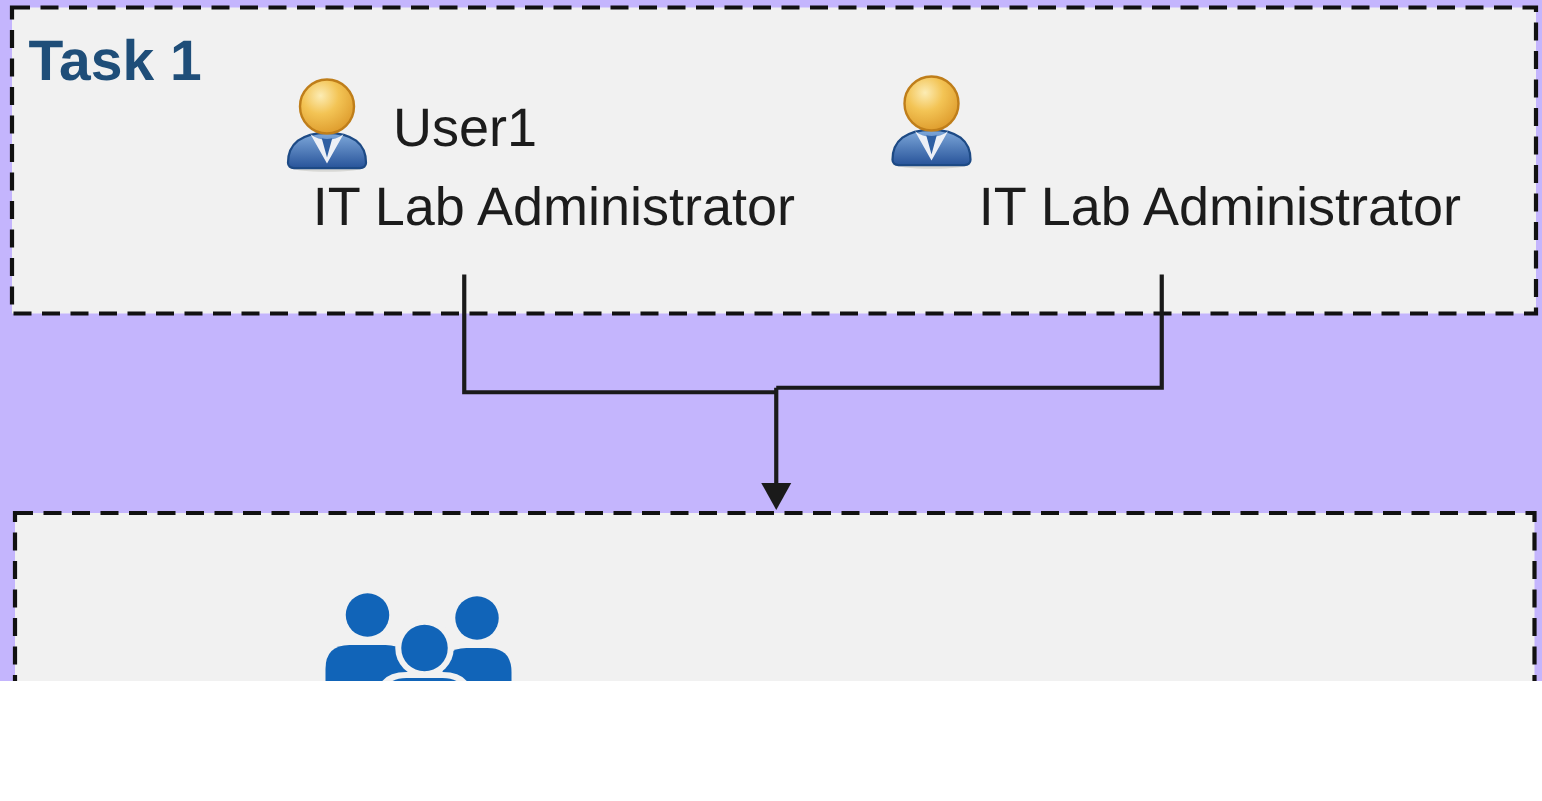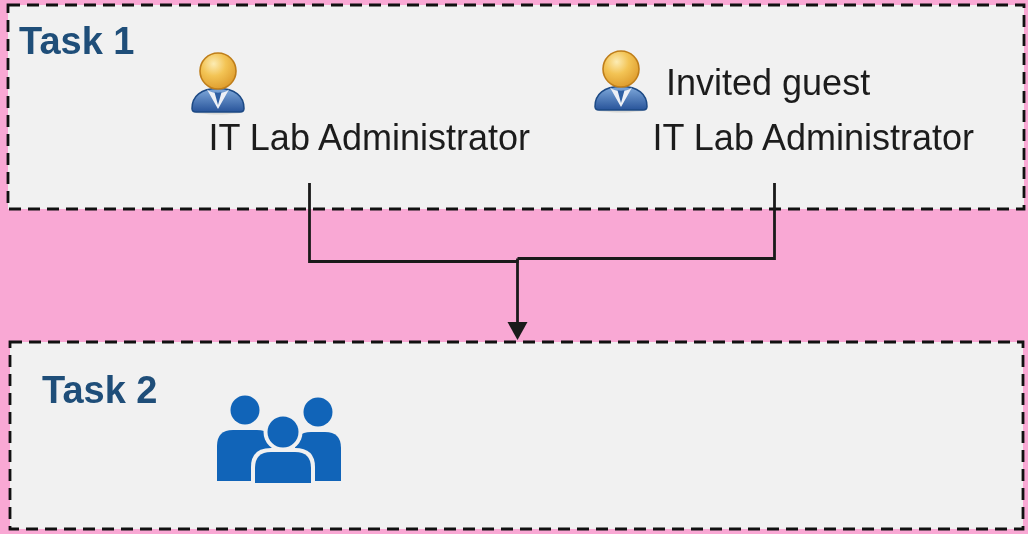--- a/index.html
+++ b/index.html
@@ -1,19 +1,19 @@
 <!DOCTYPE html>
 <html><head>
 <meta charset="utf-8">
 <title>Diagram</title>
 <style>
   html,body { margin:0; padding:0; background:#ffffff; }
   .canvas {
-    position:relative; width:1028px; height:534px;
-    font-family:"Liberation Sans", sans-serif; overflow:hidden; background:#f9a8d4;
+    position:relative; width:1028px; height:454px;
+    font-family:"Liberation Sans", sans-serif; overflow:hidden; background:#c4b5fd;
   }
   .layer { position:absolute; left:0; top:0; }
   .txt { position:absolute; color:#1c1c1c; font-size:36px; line-height:40px; white-space:nowrap; }
   .task-label { position:absolute; color:#1f4e79; font-size:38px; line-height:40px; font-weight:bold; }
   .centered { text-align:right; }
   .group-name { white-space:pre-line; line-height:38px; }
 </style>
 </head>
 <body>
 
@@ -64,20 +64,19 @@
       </g>
       <g fill="#1164b8">
         <circle cx="66" cy="37" r="15.5"></circle>
         <path d="M38,88 L38,73 Q38,57 54,57 L78,57 Q94,57 94,73 L94,88 Z"></path>
       </g>
     </g>
   </svg>
 
   <div class="task-label" style="left:19px; top:21px;">Task 1</div>
 
+  <div class="txt" style="left:262px; top:65px;">User1</div>
   <div class="txt centered" style="left:130px; top:118px; width:400px;">IT Lab Administrator</div>
 
-  <div class="txt" style="left:666px; top:63px;">Invited guest</div>
   <div class="txt centered" style="left:574px; top:118px; width:400px;">IT Lab Administrator</div>
 
-  <div class="task-label" style="left:42px; top:370px;">Task 2</div>
 
 </div>
 
 </body></html>

